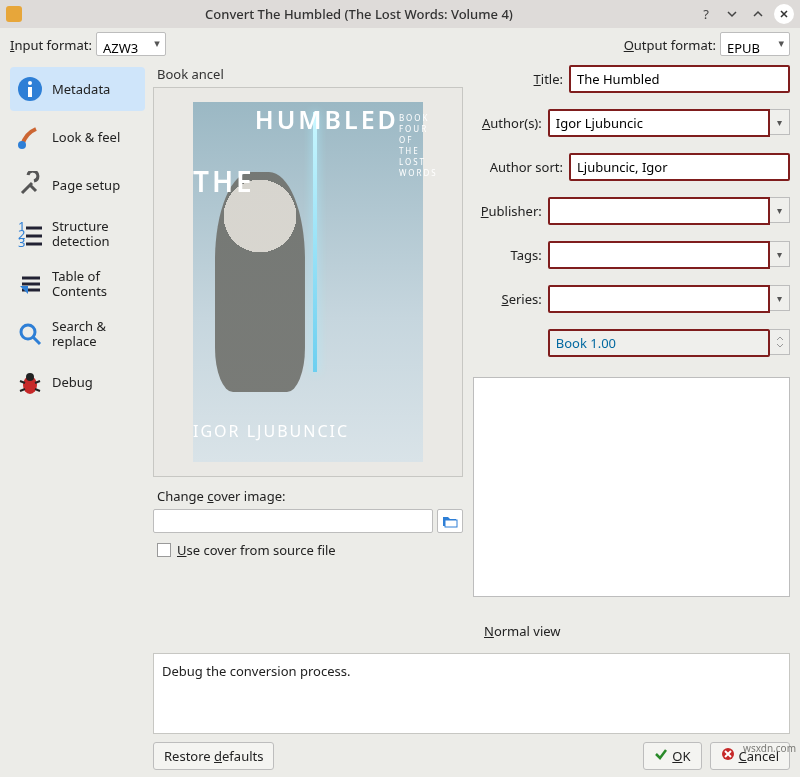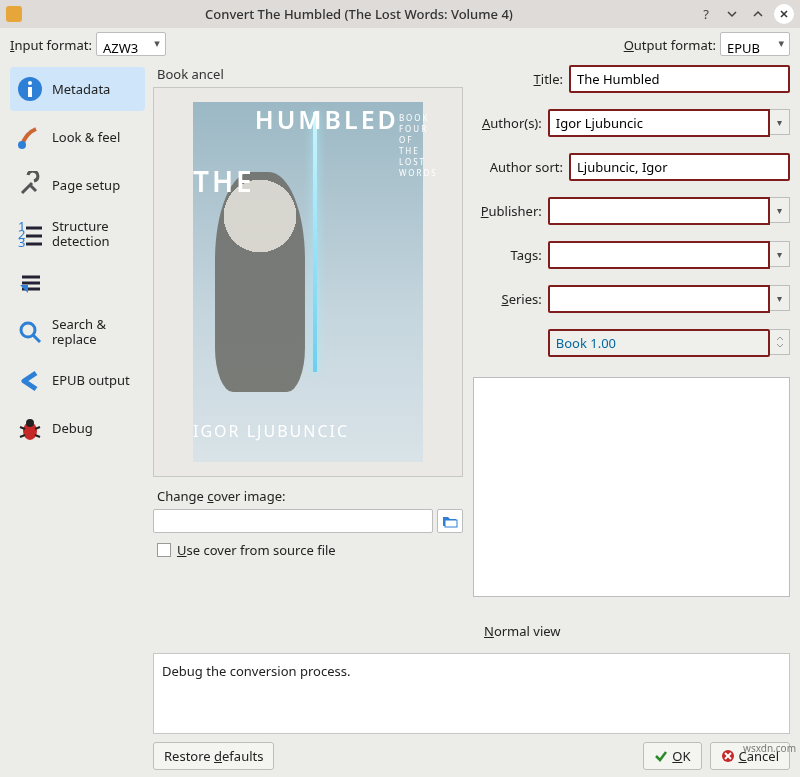--- a/index.html
+++ b/index.html
@@ -53,21 +53,21 @@
   .stack-input { display:flex; width:100%; }
   .disabled { background:#efefec; color:#0369a1; }
   .bigbox { flex:1; border:1px solid #bdbdbd; background:#fff; margin-top:4px; min-height:220px;}
   .tabrow { display:flex; gap:6px; margin:4px 0 0 0;}
   .tab { padding:4px 10px; border:1px solid transparent; border-radius:3px; }
   .tab.active { background:#e3e3df; border:1px solid #c7c7c3; }
   
   .descbox { margin:8px 0 6px 0; border:1px solid #c7c7c3; background:#fff; height:88px; padding:8px; }
   
   .bottombar { display:flex; align-items:center; padding:2px 0 8px 180px; gap:8px; }
-  .btn { border:1px solid #bdbdbd; background:#f4f4f1; padding:4px 10px; border-radius:3px; display:flex; align-items:center; gap:4px; }
+  .btn { border:1px solid #bdbdbd; background:#f4f4f1; padding:4px 10px; border-radius:3px; display:flex; align-items:flex-start; gap:4px; }
   .btn.green svg { color:#2a8a2a; }
   .btn.red svg { color:#c02020; }
   .bottombar .spacer { flex:1; }
   .watermark { position:absolute; right:4px; bottom:22px; font-size:10px; color:#7a7a76; }
 </style>
 </head>
 <body>
 
 <div class="titlebar">
   <div class="app-icon"></div>
@@ -148,37 +148,30 @@
     </div>
     <div class="side-item">
       <span class="side-icon">
           <svg width="28" height="28">
             <line x1="6" y1="8" x2="24" y2="8" stroke="#223" stroke-width="3"></line>
             <line x1="6" y1="14" x2="24" y2="14" stroke="#223" stroke-width="3"></line>
             <line x1="6" y1="20" x2="24" y2="20" stroke="#223" stroke-width="3"></line>
             <path d="M4 16 L12 24 L12 16 Z" fill="#2e7fd6"></path>
           </svg>
         </span>
+      <span class="side-label">Table of Contents</span>
     </div>
     <div class="side-item">
       <span class="side-icon">
           <svg width="28" height="28">
             <circle cx="12" cy="12" r="7" fill="none" stroke="#2e7fd6" stroke-width="3"></circle>
             <line x1="17" y1="17" x2="24" y2="24" stroke="#2e7fd6" stroke-width="3"></line>
           </svg>
         </span>
       <span class="side-label">Search &amp; replace</span>
-    </div>
-    <div class="side-item">
-      <span class="side-icon">
-          <svg width="28" height="28">
-            <path d="M20 6 L8 14 L20 22" fill="none" stroke="#2e7fd6" stroke-width="5" stroke-linejoin="round"></path>
-          </svg>
-        </span>
-      <span class="side-label">EPUB output</span>
     </div>
     <div class="side-item">
       <span class="side-icon">
           <svg width="28" height="28">
             <ellipse cx="14" cy="16" rx="7" ry="9" fill="#c62828"></ellipse>
             <circle cx="14" cy="8" r="4" fill="#222"></circle>
             <line x1="4" y1="12" x2="9" y2="14" stroke="#222" stroke-width="2"></line>
             <line x1="24" y1="12" x2="19" y2="14" stroke="#222" stroke-width="2"></line>
             <line x1="4" y1="22" x2="9" y2="20" stroke="#222" stroke-width="2"></line>
             <line x1="24" y1="22" x2="19" y2="20" stroke="#222" stroke-width="2"></line>

